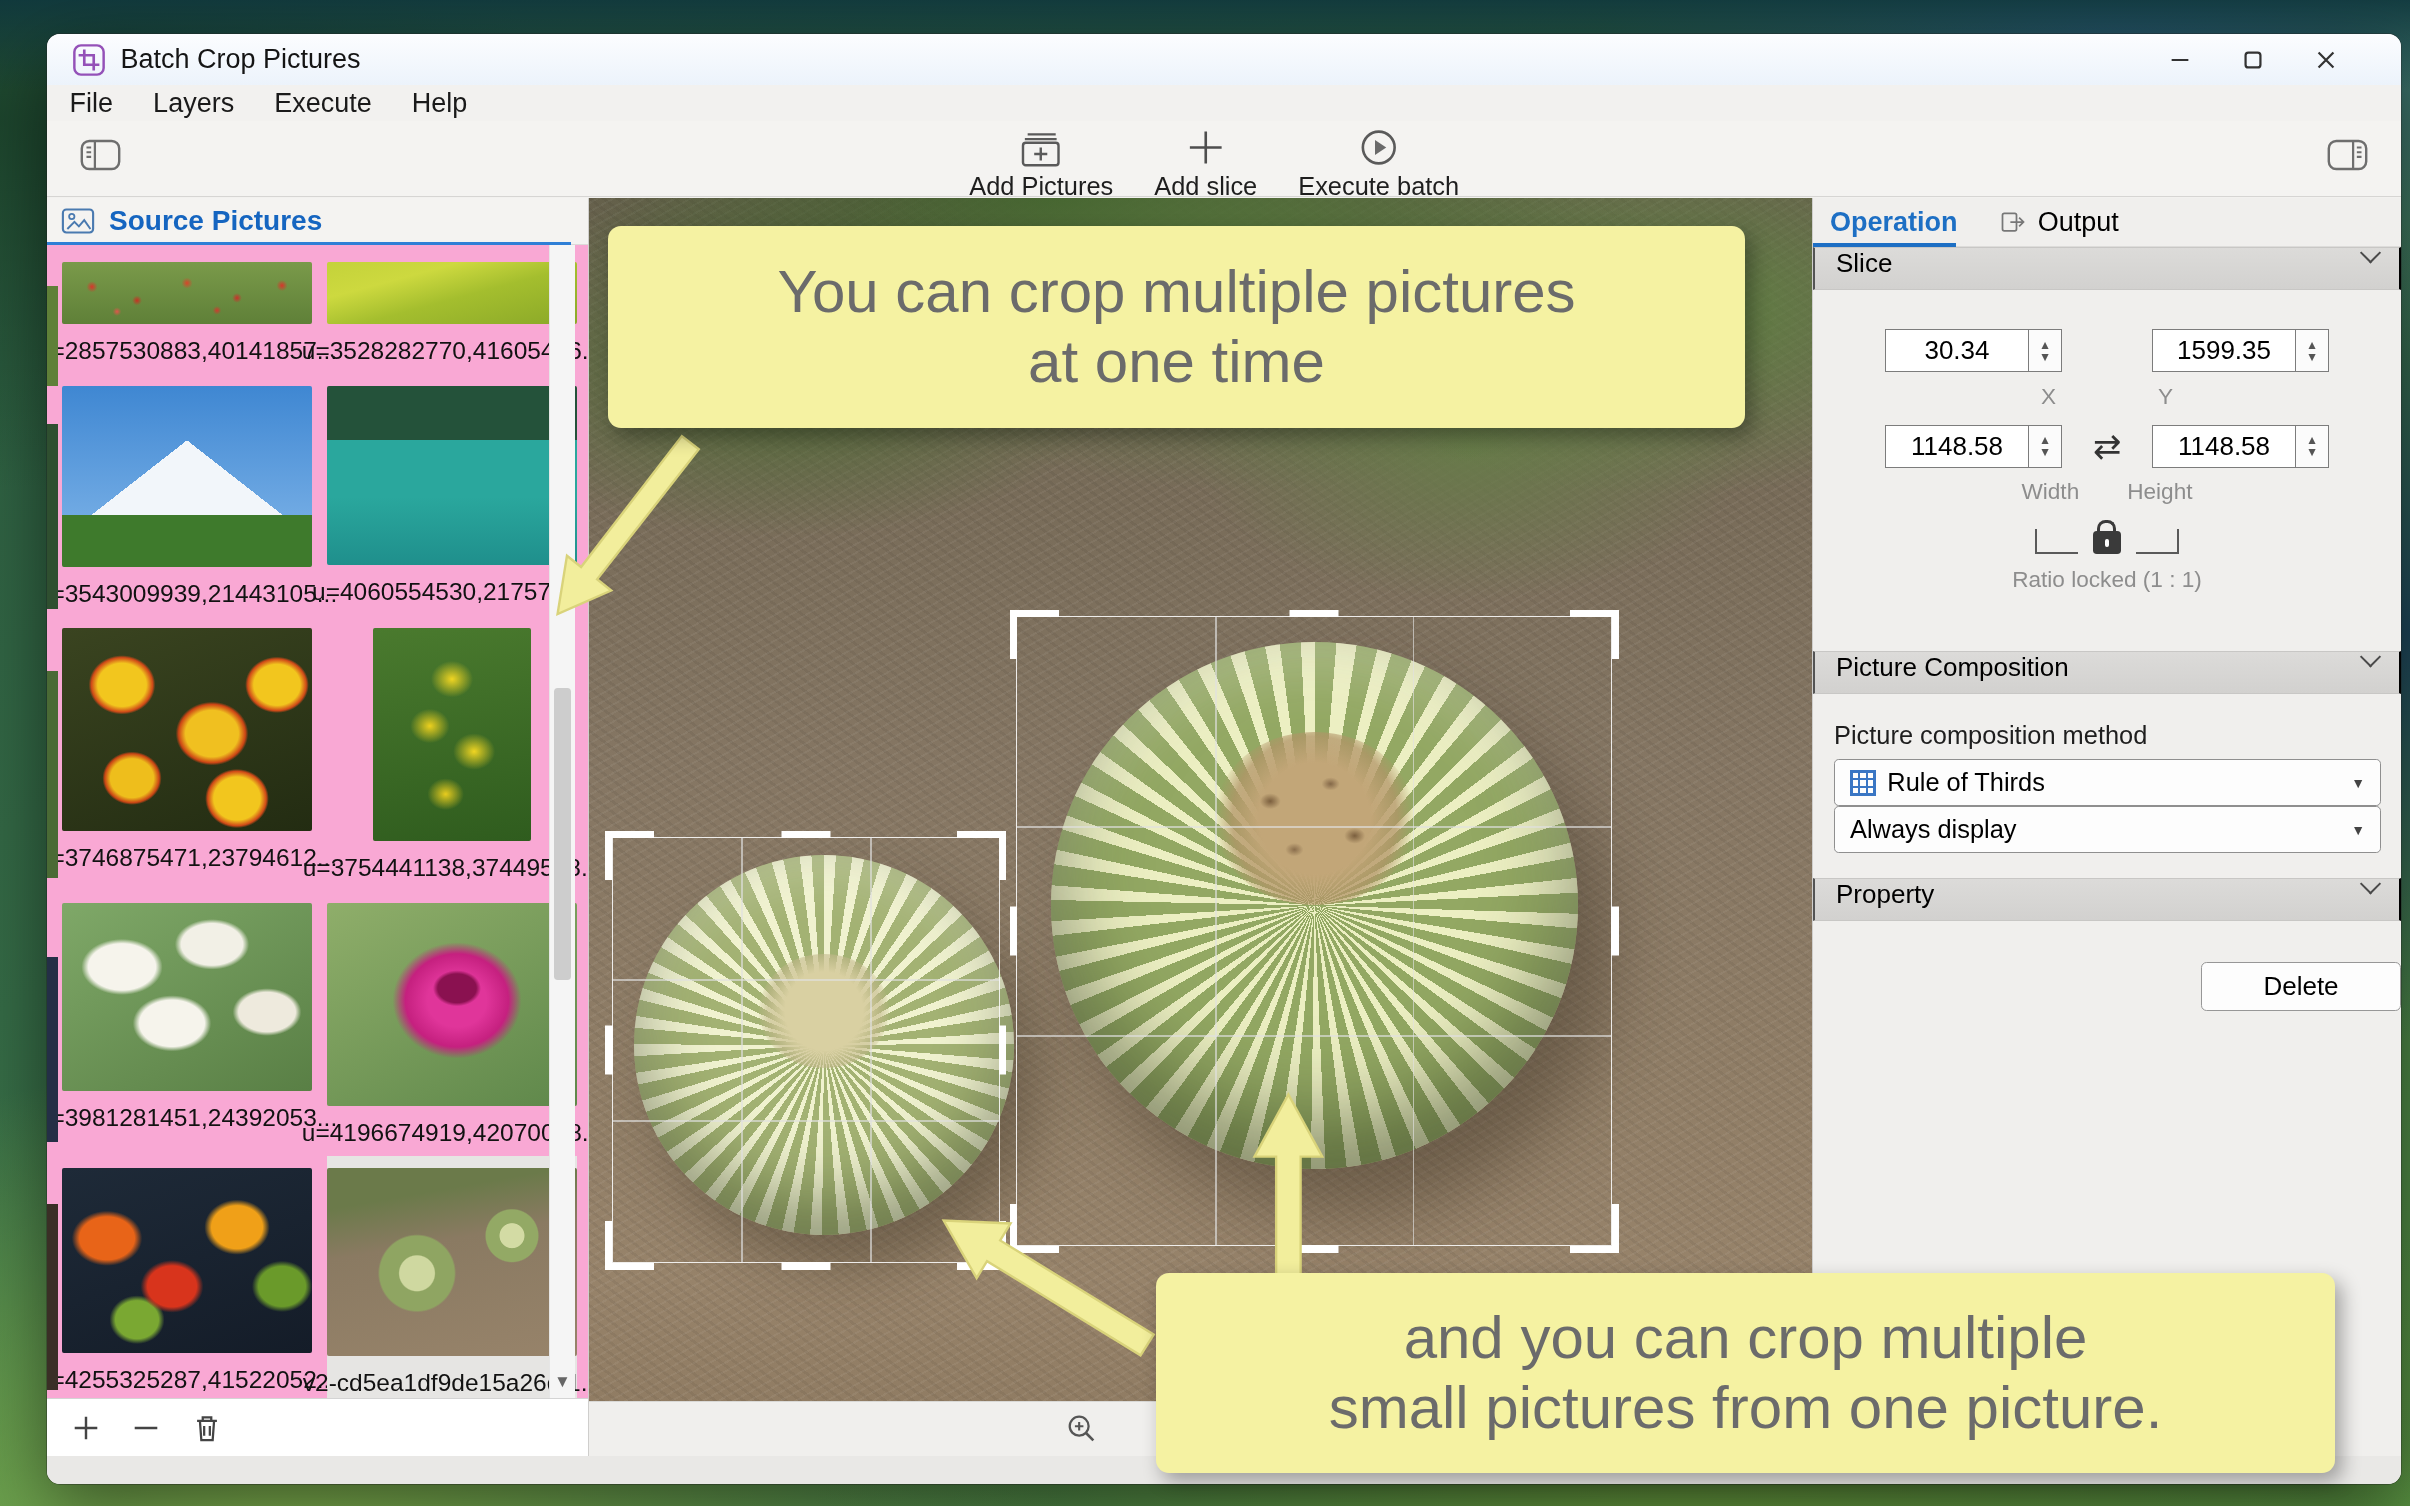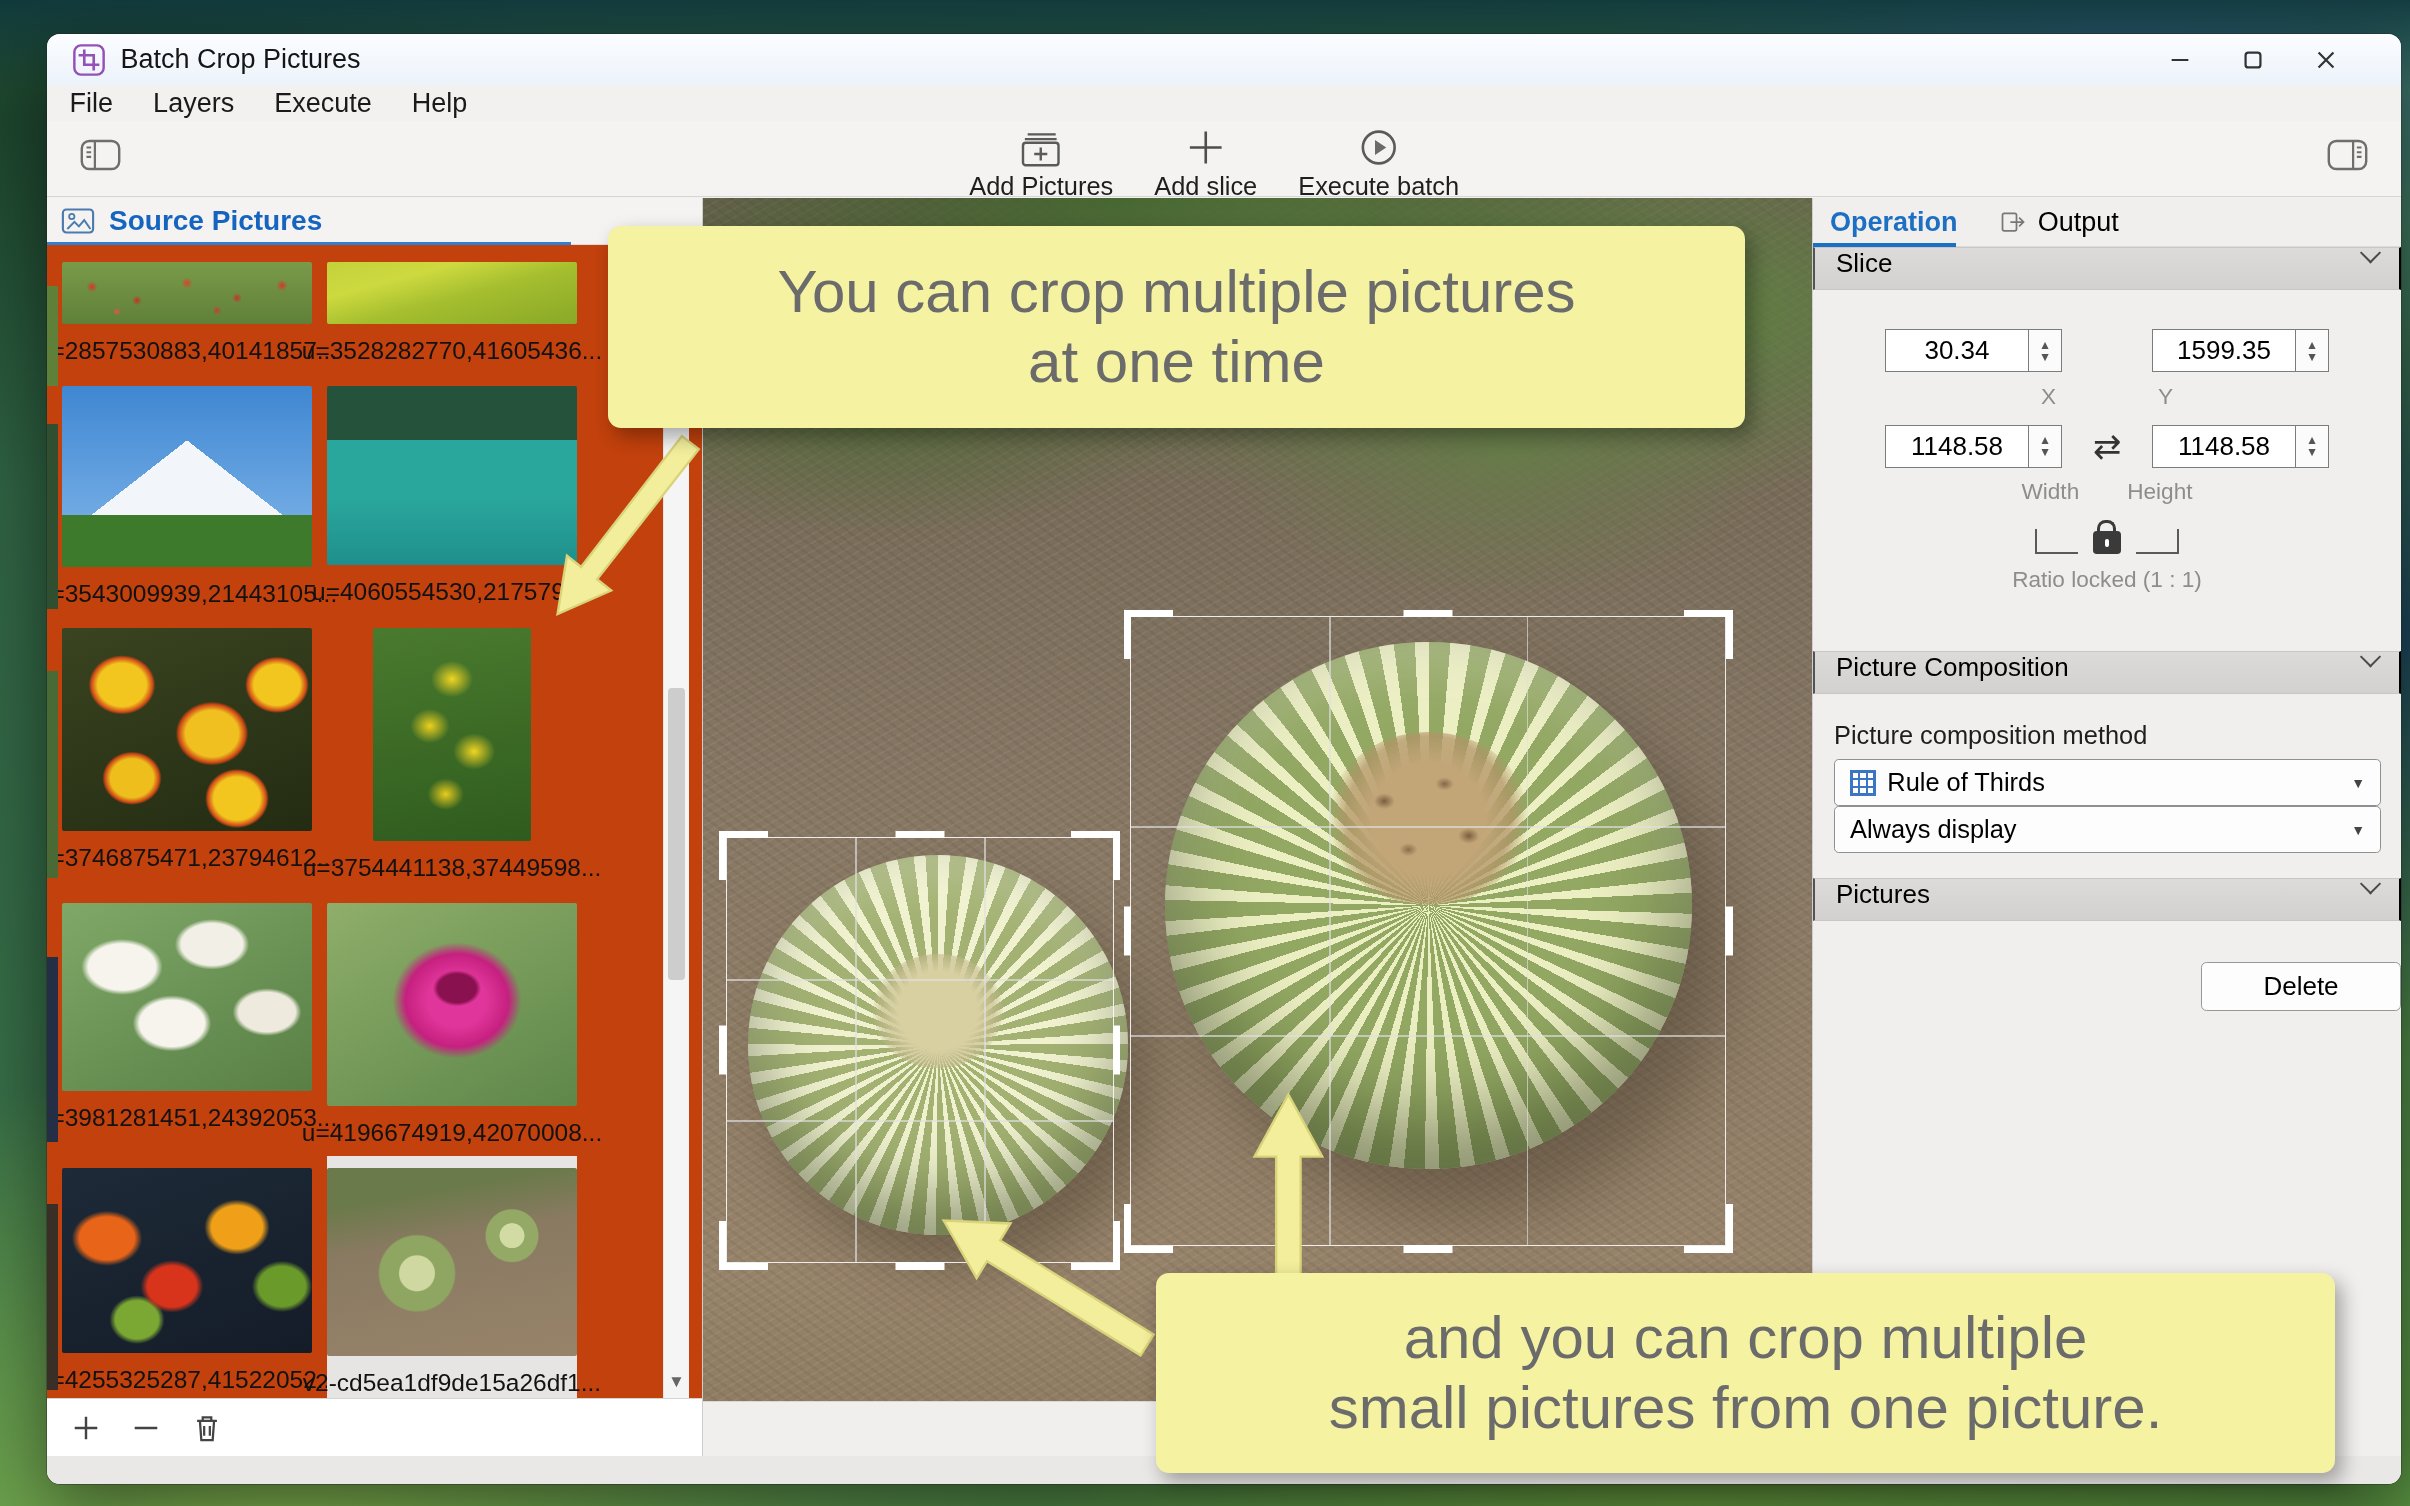--- a/index.html
+++ b/index.html
@@ -31,21 +31,21 @@
   .tool-toggle.left{left:32px}.tool-toggle.right{right:32px}
   .tool-center{position:absolute;left:50%;top:3.8px;transform:translateX(-52%);display:flex;gap:41px}
   .tool-btn{background:none;border:none;display:flex;flex-direction:column;align-items:center;gap:1.9px;font-size:25.4px;color:#1e1e1e;font-family:inherit}
   .tool-btn .ticon{height:45px;display:flex;align-items:center}
 
   
   .content{position:absolute;left:0;right:0;top:164px;bottom:28px;display:flex}
   .win-footer{position:absolute;left:0;right:0;bottom:0;height:28px;background:#e9e8e6}
 
   
-  .sidebar{width:656px;background:#c2410c;border-right:0.9px solid #cfcecc;display:flex;flex-direction:column;position:relative}
+  .sidebar{width:542px;background:#f9a8d4;border-right:0.9px solid #cfcecc;display:flex;flex-direction:column;position:relative}
   .sb-header{height:47px;background:#f4f3f1;display:flex;align-items:center;gap:13px;padding-left:13px;position:relative;border-bottom:0.9px solid #dcdbd9}
   .sb-title{color:#1565c0;font-weight:bold;font-size:28px}
   .sb-underline{position:absolute;left:0;bottom:-0.9px;width:524px;height:2.8px;background:#2f7fd6}
   .sb-list{flex:1;position:relative;overflow:hidden;padding:5.6px 41px 0 15px}
   .sb-grid{display:grid;grid-template-columns:250px 250px;column-gap:15px}
   .cell{display:flex;flex-direction:column;align-items:center;padding:11.3px 0 9.4px}
   .cell .fname{margin-top:13px;font-size:24.5px;color:#121212;white-space:nowrap}
   .cell .thumb{width:250px;border-radius:1.9px}
   .cell.selected{background:#e6e5e3}
   .sliver{position:absolute;left:0;width:11.3px}
@@ -506,21 +506,21 @@
             <span>Rule of Thirds</span>
             <span class="dd-caret">▼</span>
           </button>
           <button class="dropdown">
             <span>Always display</span>
             <span class="dd-caret">▼</span>
           </button>
         </div>
 
         <button class="sec-header">
-          <span>Pictures</span>
+          <span>Property</span>
           <span class="chev"></span>
         </button>
 
         <div class="delete-row">
           <button class="delete-btn">Delete</button>
         </div>
       </aside>
     </div>
 
     <div class="win-footer"></div>

